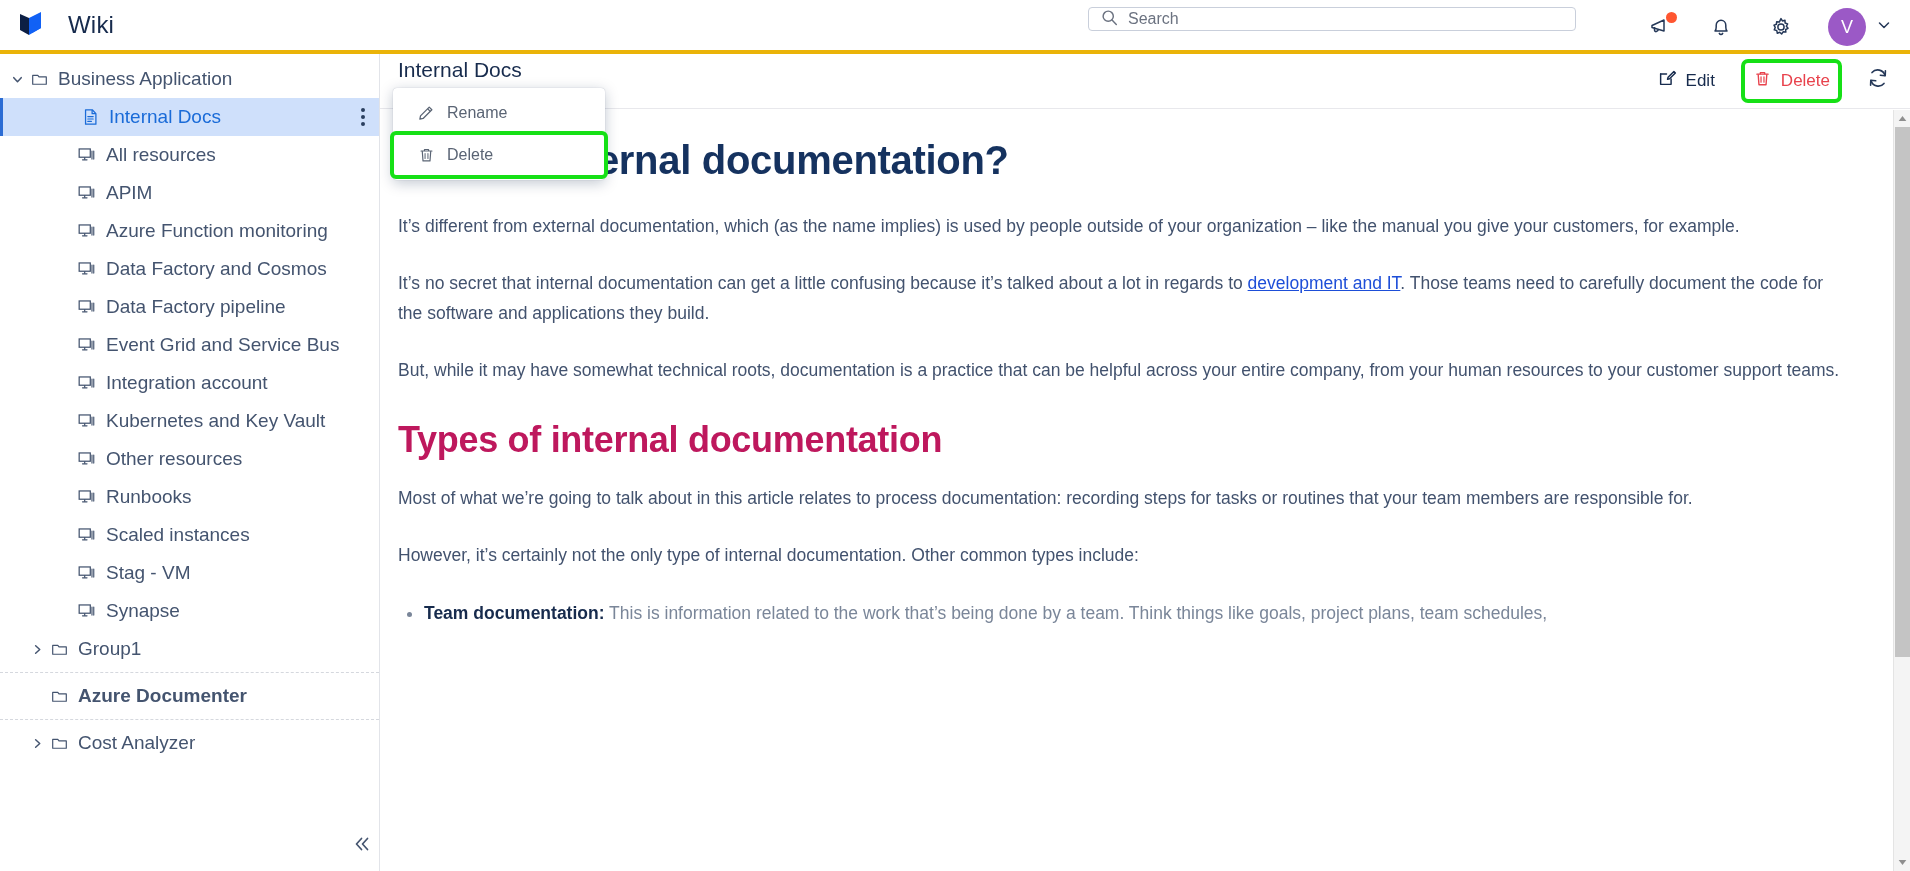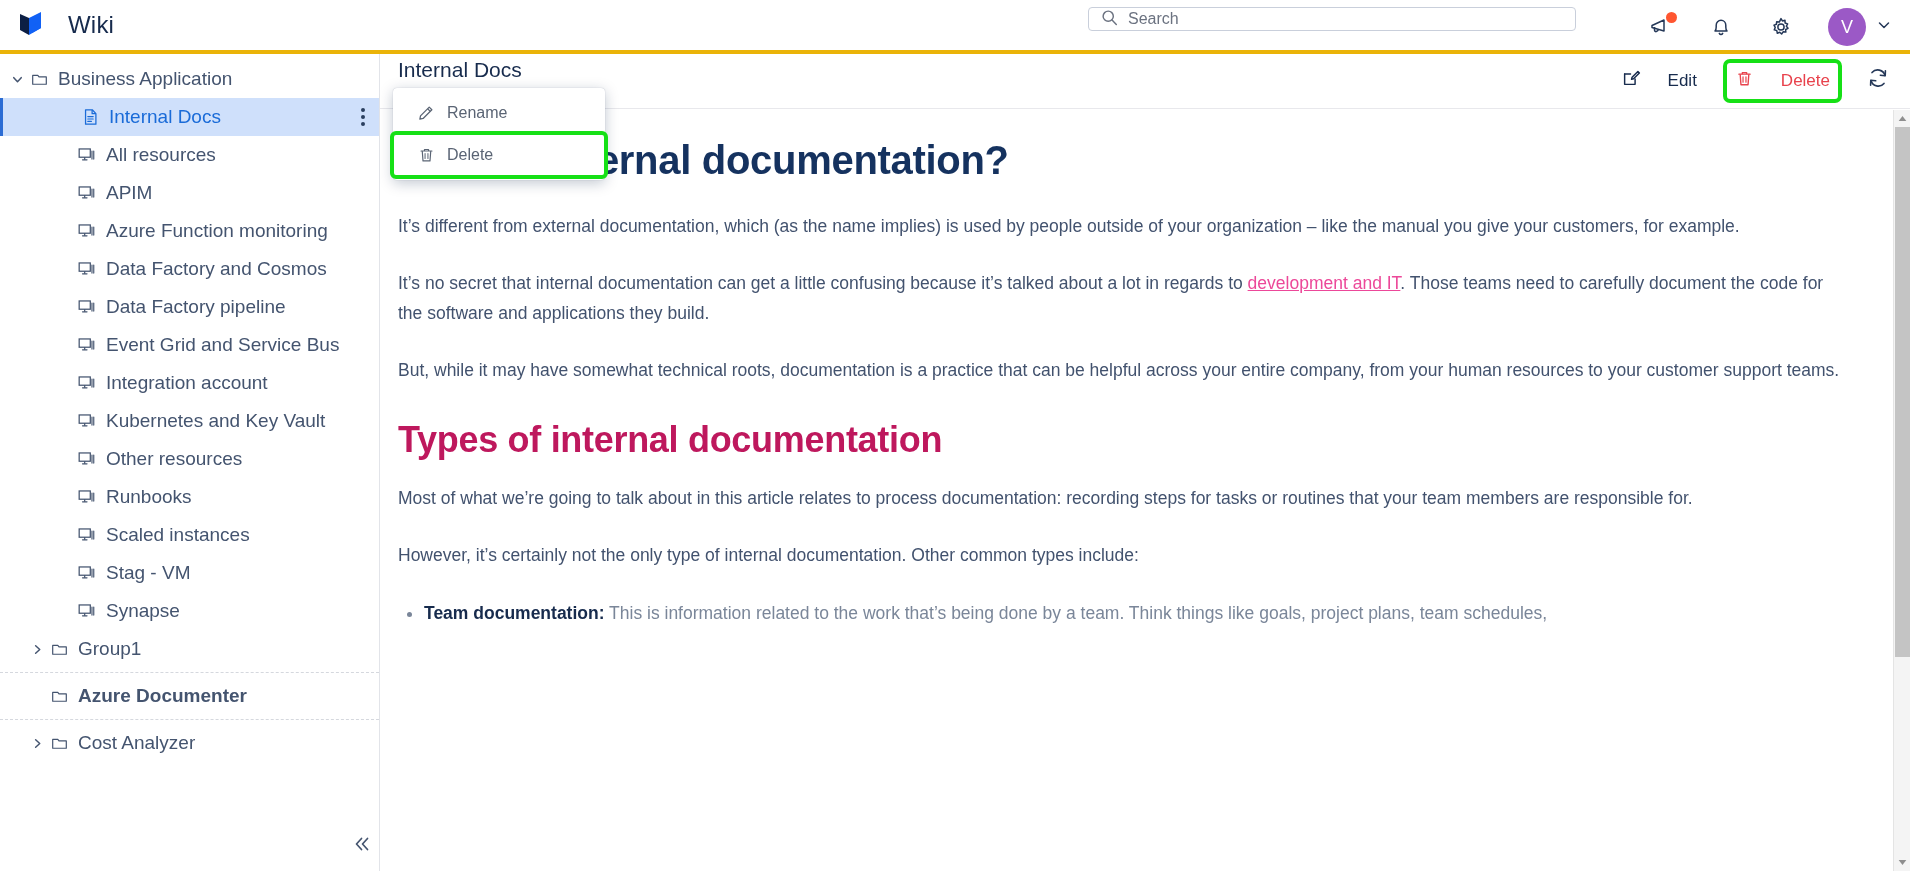--- a/index.html
+++ b/index.html
@@ -133,21 +133,21 @@
   }
   .doc-title {
     position: absolute; left: 18px; top: 4px;
     font-size: 21px; color: #172b4d;
   }
   .doc-actions {
     position: absolute; right: 14px; top: 6px;
     display: flex; align-items: center; gap: 22px;
   }
   .act {
-    display: flex; align-items: center; gap: 27px;
+    display: flex; align-items: center; gap: 9px;
     font-size: 17px; color: #172b4d; cursor: pointer;
     padding: 6px 8px;
   }
   .act.danger { color: #e8424c; }
   .act.highlighted {
     outline: 4px solid #16e016;
     border-radius: 3px;
   }
   .act.icon-only { padding: 6px; }
 
@@ -163,21 +163,21 @@
     margin: 0 0 28px 0; letter-spacing: -.3px;
   }
   h2.doc-h2 {
     font-size: 36px; color: #be185d; font-weight: 700;
     margin: 34px 0 22px 0; letter-spacing: -.3px;
   }
   p.doc-p {
     font-size: 17.5px; color: #42526e; line-height: 1.72;
     margin: 0 0 27px 0; max-width: 1460px;
   }
-  p.doc-p a { color: #ec4899; }
+  p.doc-p a { color: #1d4ed8; }
   ul.doc-ul { margin: 0 0 20px 26px; }
   ul.doc-ul li {
     font-size: 17.5px; color: #7a8699; line-height: 1.72;
     margin-bottom: 14px;
   }
   ul.doc-ul li b { color: #172b4d; font-weight: 700; }
 
   
   .vscroll {
     position: absolute; right: 0; top: 56px;

